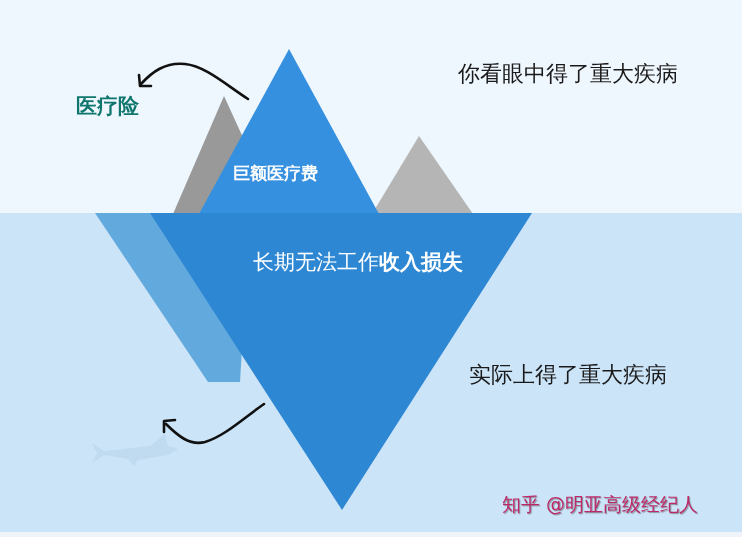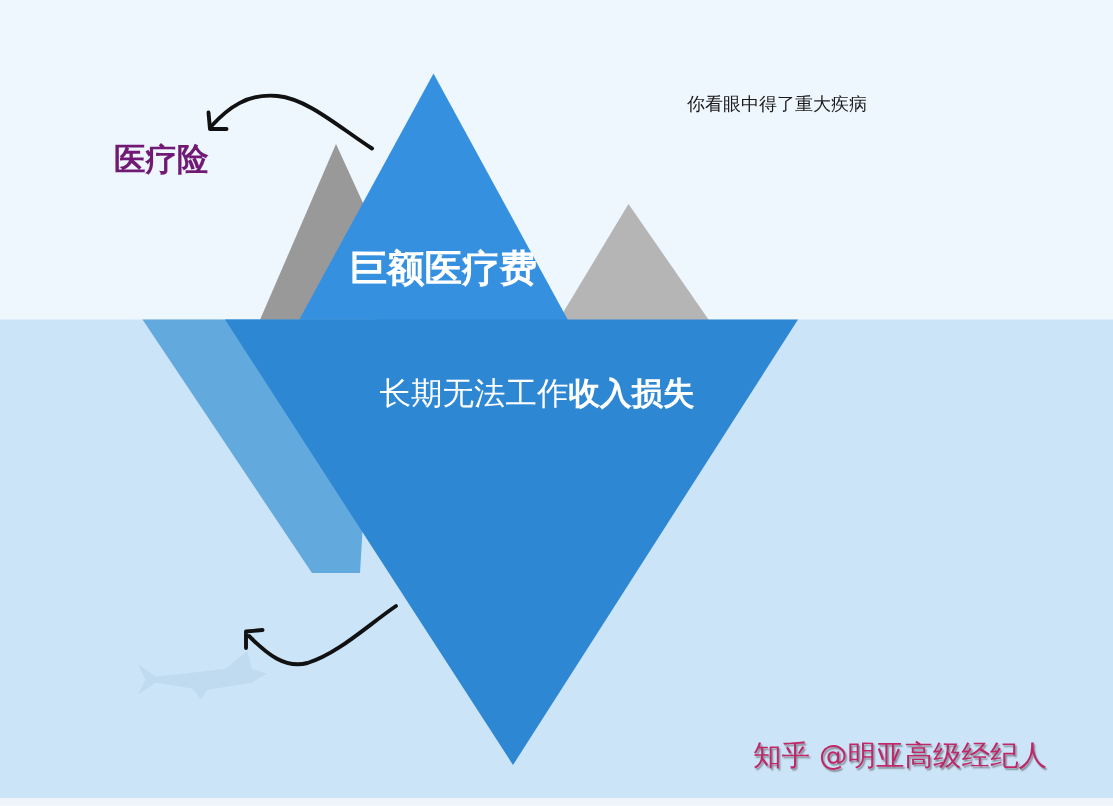--- a/index.html
+++ b/index.html
@@ -23,32 +23,33 @@
       position: absolute;
       left: 0; top: 0;
       width: 742px; height: 537px;
     }
     .label {
       position: absolute;
       white-space: nowrap;
       line-height: 1;
     }
     .dark-bold {
-      color: #701a75;
+      color: #0f766e;
       font-weight: bold;
       font-size: 21px;
     }
     .dark-normal {
       color: #1a1a1a;
-      font-size: 12px;
+      font-size: 22px;
     }
     .white-bold {
       color: #ffffff;
       font-weight: bold;
-      font-size: 25px;
+      font-size: 17px;
+      font-family: Liberation Mono, monospace;
     }
     .center-block {
       position: absolute;
       left: 188px;
       top: 252px;
       width: 340px;
       text-align: center;
       color: #ffffff;
       font-size: 21px;
       line-height: 1;
@@ -112,16 +113,17 @@
   <div class="label dark-bold" style="left:76px; top:96px;">医疗险</div>
 
   <div class="label white-bold" style="left:233px; top:166px;">巨额医疗费</div>
 
   <div class="label dark-normal" style="left:458px; top:63px;">你看眼中得了重大疾病</div>
 
   <div class="center-block">
     <span class="center-line"><span>长期无法工作</span><span style="font-weight:bold;">收入损失</span></span>
   </div>
 
+  <div class="label dark-normal" style="left:469px; top:364px;">实际上得了重大疾病</div>
 
 
   <div class="watermark">知乎 @明亚高级经纪人</div>
 </div>
 
 </body></html>

